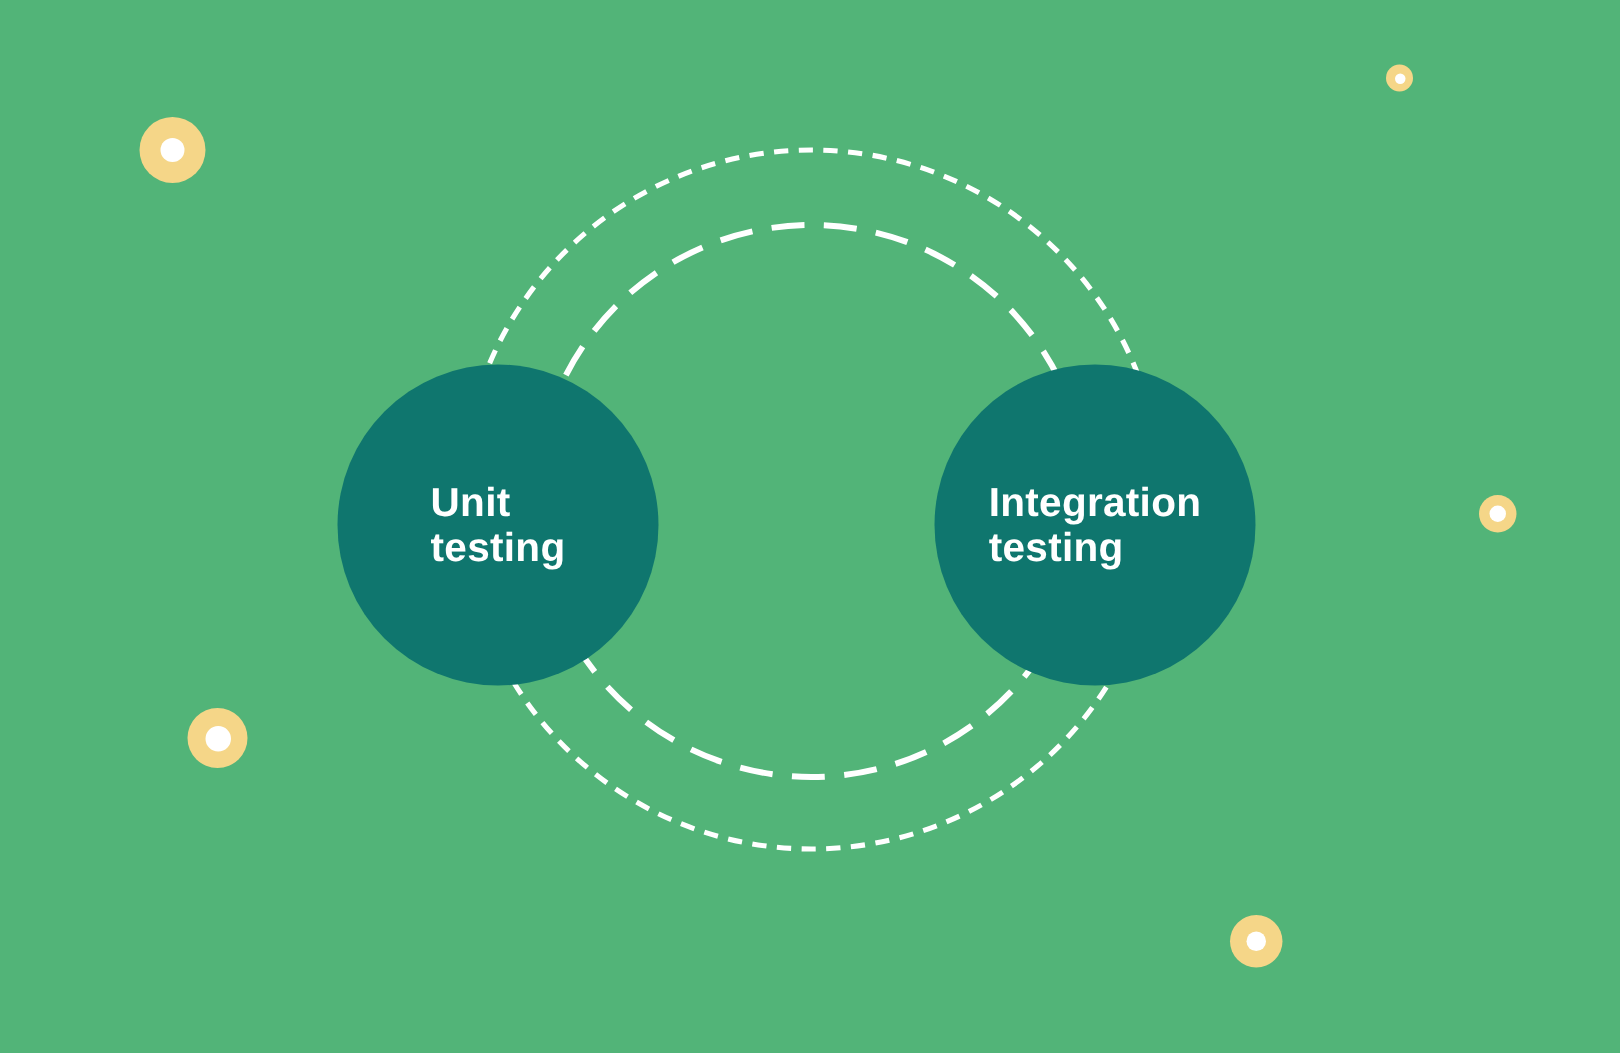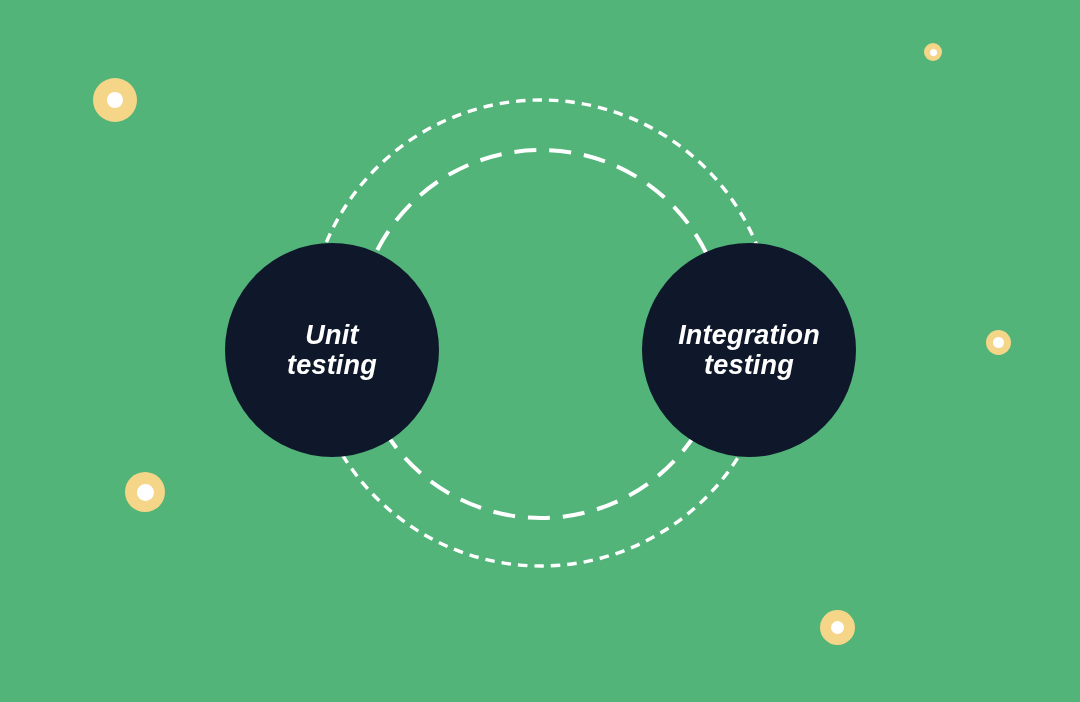--- a/index.html
+++ b/index.html
@@ -33,29 +33,28 @@
   }
   .ring-inner {
     stroke-width: 4;
     stroke-dasharray: 22 13;
   }
   .node {
     position: absolute;
     width: 214px;
     height: 214px;
     border-radius: 50%;
-    background: #0f172a;
+    background: #0f766e;
     display: flex;
     align-items: center;
     justify-content: center;
-    text-align: center;
-    font-style: italic;
+    text-align: left;
   }
   .node-left  { left: 225px; top: 243px; }
-  .node-right { left: 642px; top: 243px; }
+  .node-right { left: 623px; top: 243px; }
   .node-label {
     color: #ffffff;
     font-weight: bold;
     font-size: 27px;
     line-height: 30px;
     white-space: pre-line;
     letter-spacing: 0.2px;
   }
   .dot {
     position: absolute;

